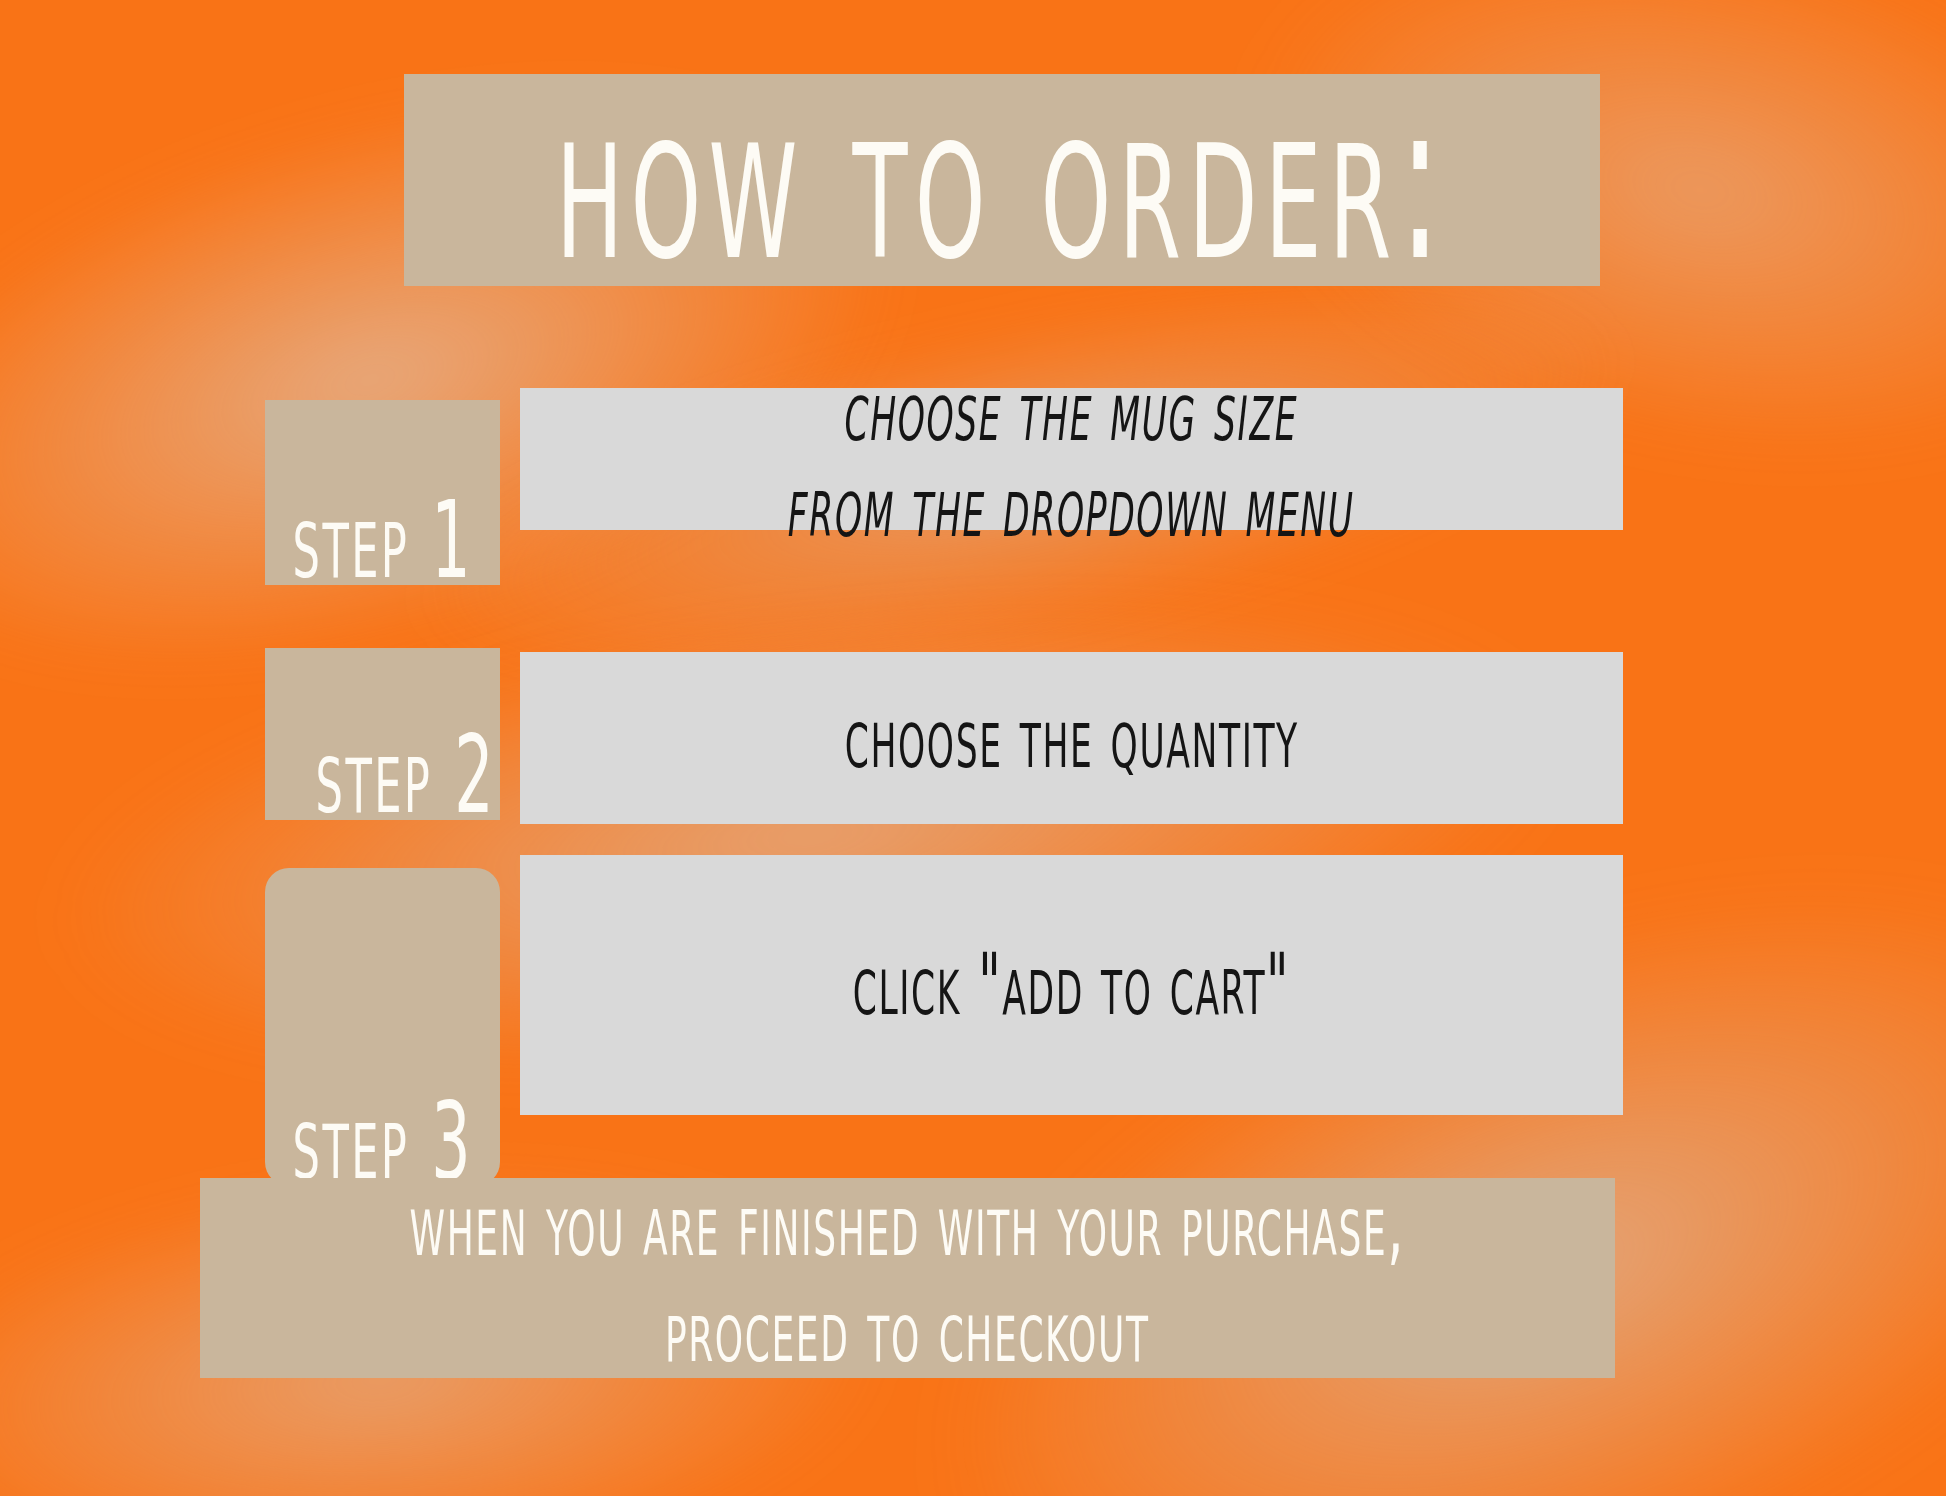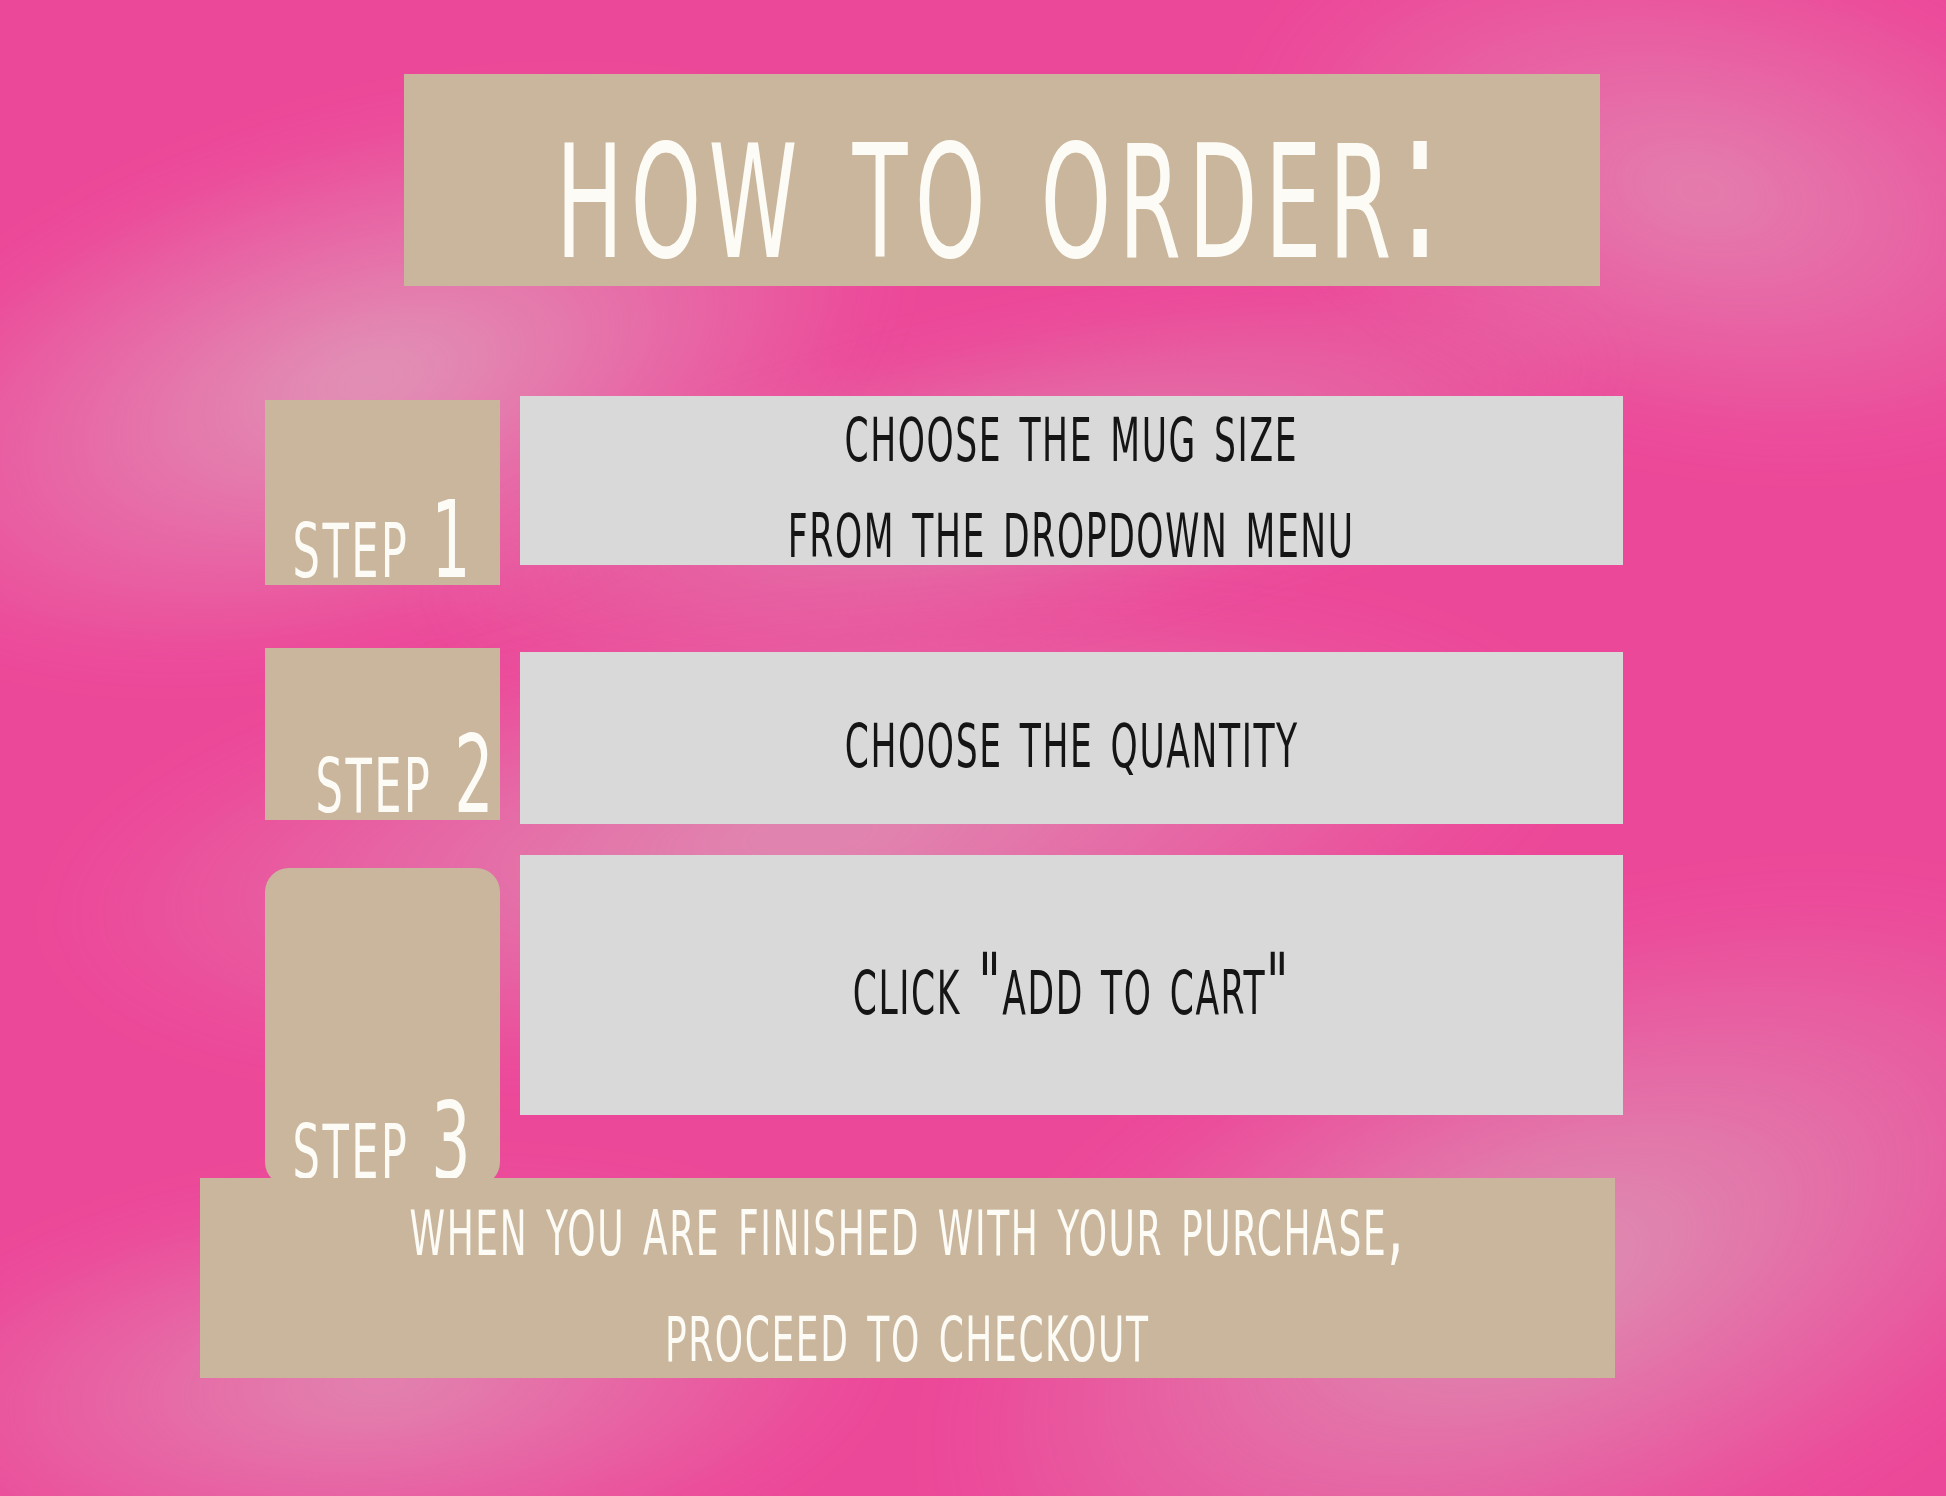--- a/index.html
+++ b/index.html
@@ -11,21 +11,21 @@
     height: 1496px;
     overflow: hidden;
     font-family: "DejaVu Sans Condensed", "Liberation Sans Narrow", "Liberation Sans", sans-serif;
     background: #ffffff;
   }
 
   #poster {
     position: relative;
     width: 1946px;
     height: 1496px;
-    background: #ec4899;
+    background: #f97316;
     overflow: hidden;
   }
 
   
   .tex {
     position: absolute;
     pointer-events: none;
     border-radius: 50%;
   }
   .tex-a {
@@ -127,21 +127,21 @@
   }
   .step-body .hand {
     color: #151515;
     font-size: 68px;
     letter-spacing: 2px;
     transform: scaleX(0.80) scaleY(1.26);
     line-height: 1.12;
   }
 
   #chip-1 { top: 400px; height: 185px; }
-  #body-1 { top: 396px; height: 169px; }
+  #body-1 { top: 388px; height: 142px; font-style: italic; }
 
   #chip-2 { top: 648px; height: 172px; padding-left: 47px; }
   #body-2 { top: 652px; height: 172px; }
 
   #chip-3 { top: 868px; height: 318px; border-radius: 24px; }
   #body-3 { top: 855px; height: 260px; }
 
   
   #footer-bar {
     left: 200px; top: 1158px;

